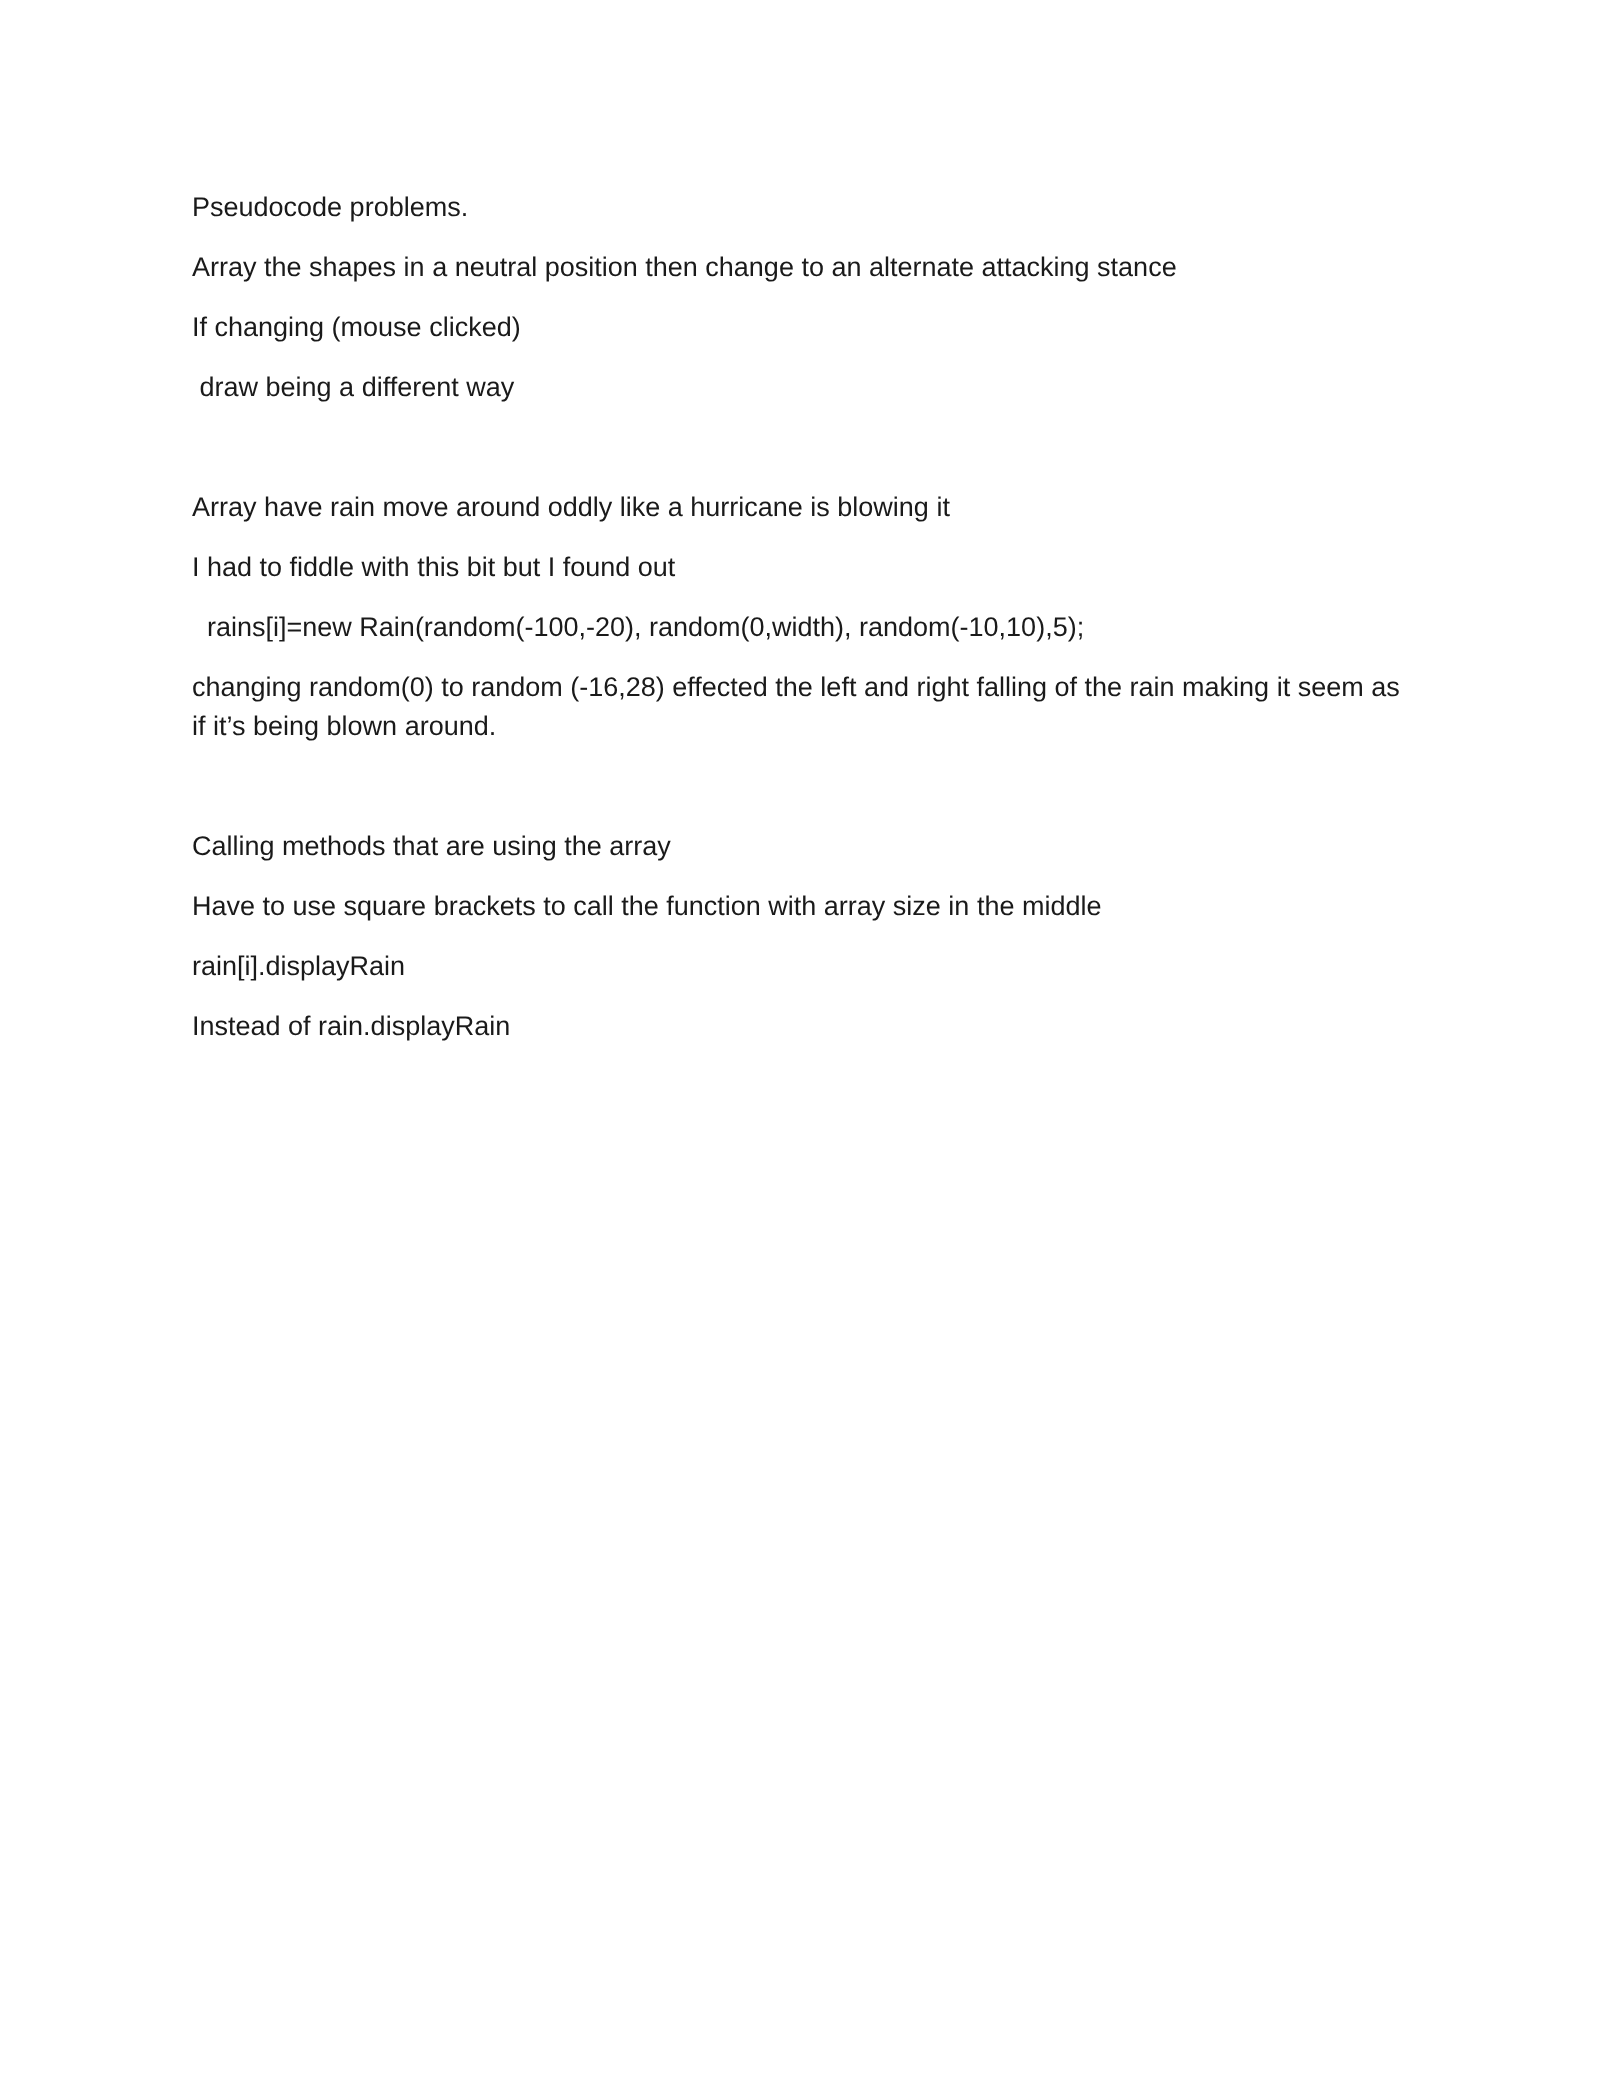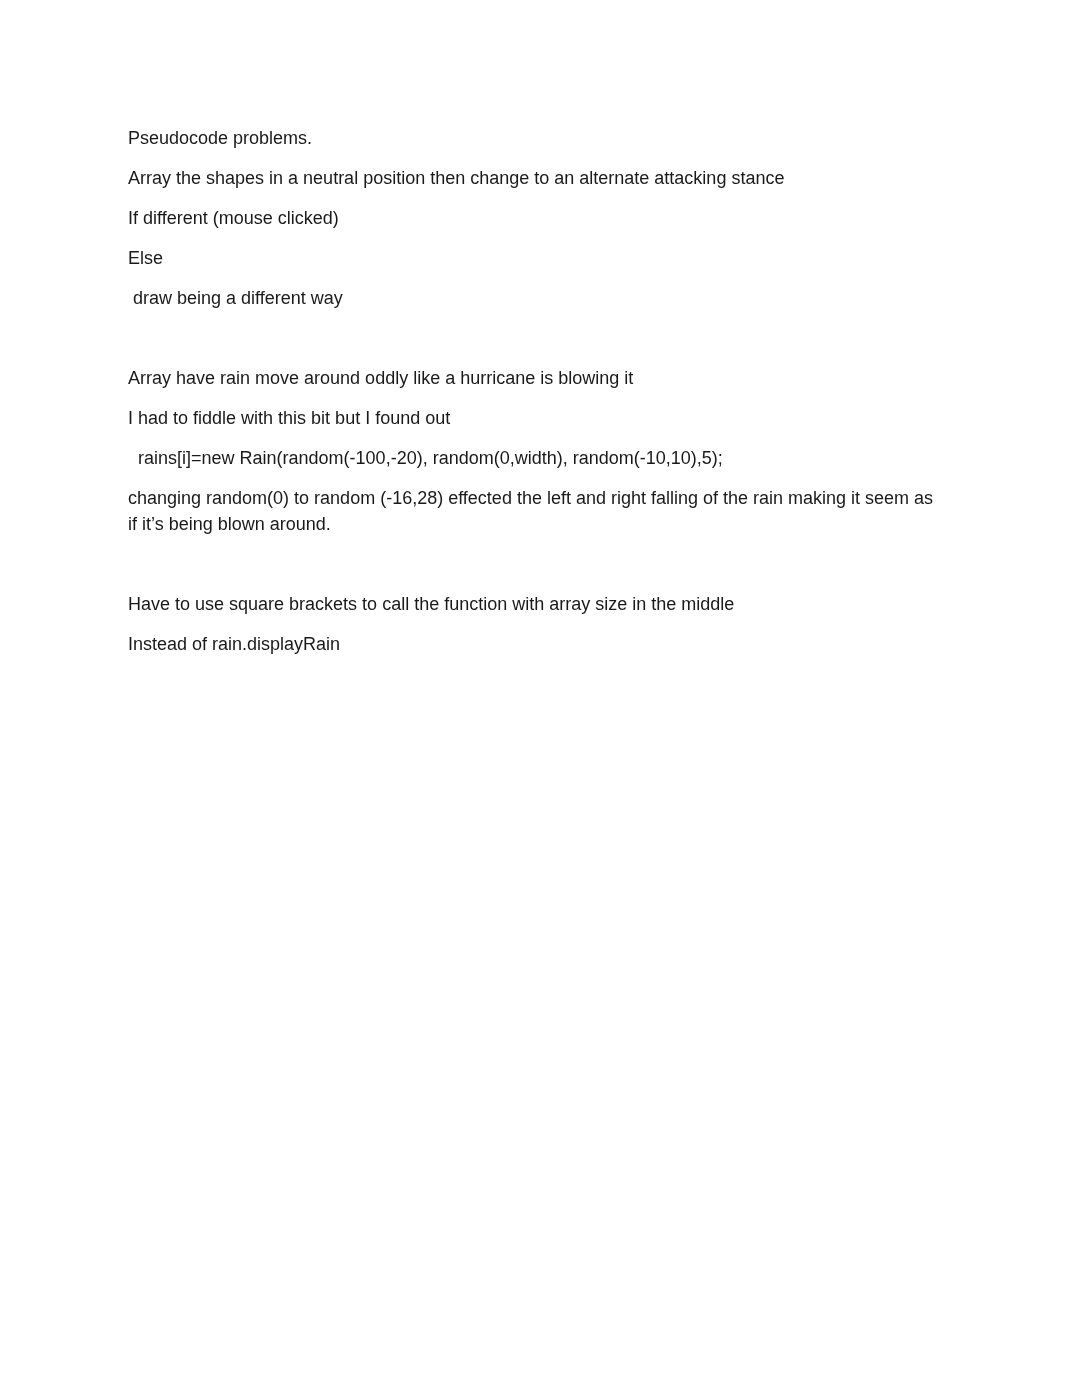--- a/index.html
+++ b/index.html
@@ -30,25 +30,26 @@
     font-kerning: normal;
   }
 </style>
 </head>
 <body>
 
 <div class="page">
   <div class="doc-content">
     <div class="para">Pseudocode problems.</div>
     <div class="para">Array the shapes in a neutral position then change to an alternate attacking stance</div>
-    <div class="para">If different (mouse clicked)</div>
-    <div class="para">Else</div>
+    <div class="para">If changing (mouse clicked)</div>
     <div class="para"> draw being a different way</div>
     <div class="para"></div>
     <div class="para">Array have rain move around oddly like a hurricane is blowing it</div>
     <div class="para">I had to fiddle with this bit but I found out</div>
     <div class="para">  rains[i]=new Rain(random(-100,-20), random(0,width), random(-10,10),5);</div>
     <div class="para">changing random(0) to random (-16,28) effected the left and right falling of the rain making it seem as if it’s being blown around.</div>
     <div class="para"></div>
+    <div class="para">Calling methods that are using the array</div>
     <div class="para">Have to use square brackets to call the function with array size in the middle</div>
+    <div class="para">rain[i].displayRain</div>
     <div class="para">Instead of rain.displayRain</div>
   </div>
 </div>
 
 </body></html>

